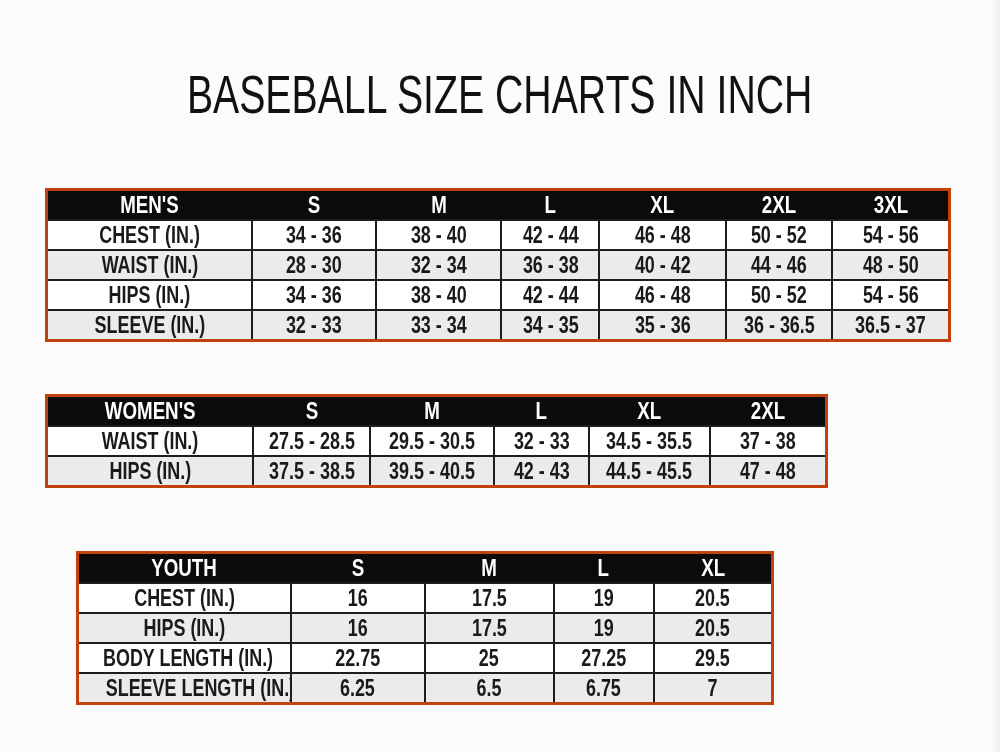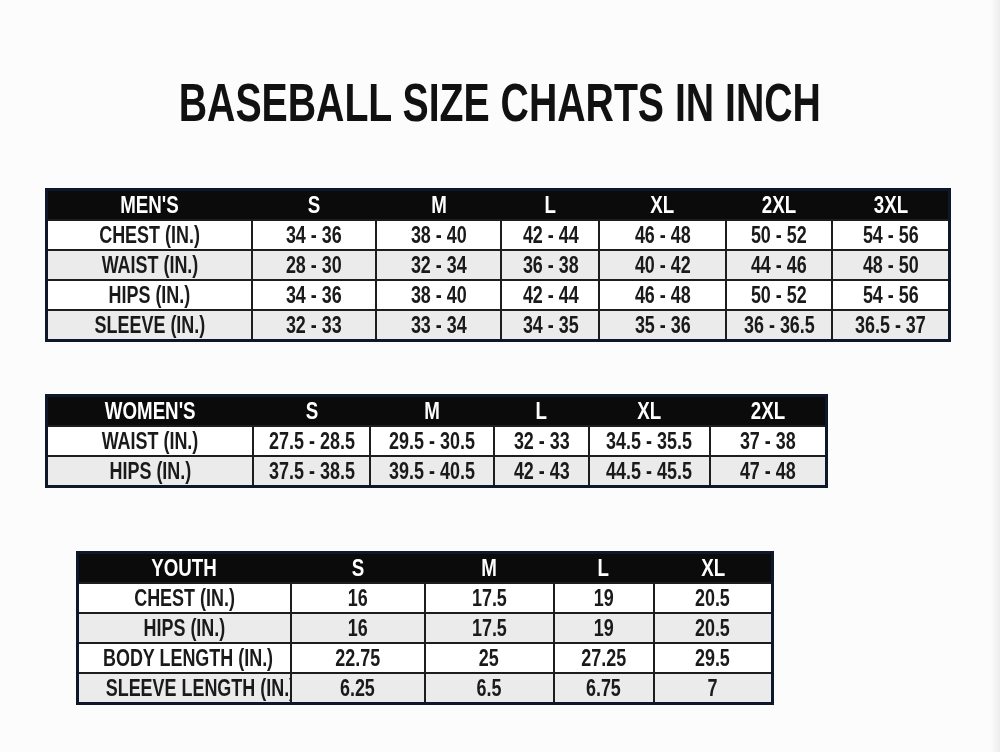--- a/index.html
+++ b/index.html
@@ -9,29 +9,29 @@
     font-family:"Liberation Sans","DejaVu Sans",sans-serif;
     color:#1a1a1a;
   }
   
   body::after{
     content:"";position:absolute;top:0;right:0;width:10px;height:752px;
     background:linear-gradient(to right,rgba(0,0,0,0),rgba(0,0,0,0.06));
     pointer-events:none;
   }
   .title{
-    position:absolute;top:76px;left:0;width:100%;margin:0;
-    text-align:center;font-size:53px;font-weight:700;line-height:1;
+    position:absolute;top:68px;left:0;width:100%;margin:0;
+    text-align:center;font-size:53px;font-weight:400;line-height:1;
     white-space:nowrap;color:#111;
   }
   .squeeze{display:inline-block;transform:scaleX(0.74);transform-origin:50% 50%;letter-spacing:0;}
   .tbl{position:absolute;}
   .tbl table{
     width:100%;border-collapse:collapse;table-layout:fixed;
-    border:3px solid #0f172a;
+    border:3px solid #c2410c;
   }
   th,td{
     border:2px solid #1d1d1d;text-align:center;vertical-align:middle;
     padding:0;font-weight:700;overflow:hidden;
   }
   th{background:#0b0b0b;color:#ffffff;height:27px;font-size:24px;border-color:#0b0b0b;border-bottom-color:#1d1d1d;}
   td{height:28px;font-size:23px;background:#ffffff;}
   tbody tr:nth-child(even) td{background:#ebebeb;}
   .ct{display:inline-block;transform:scaleX(0.78);transform-origin:50% 50%;white-space:nowrap;}
 

